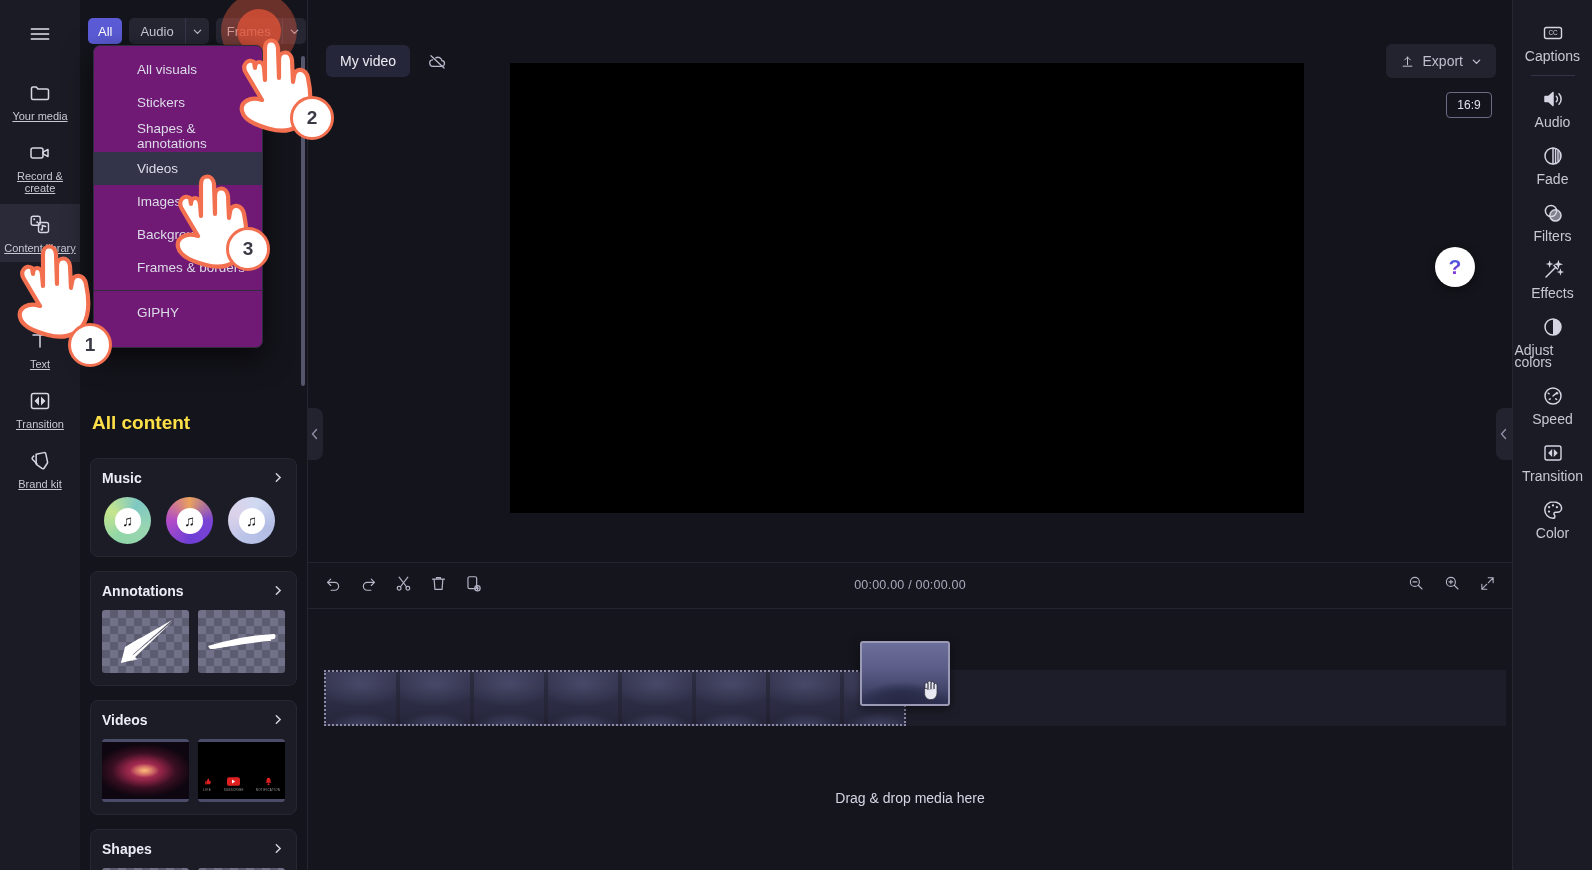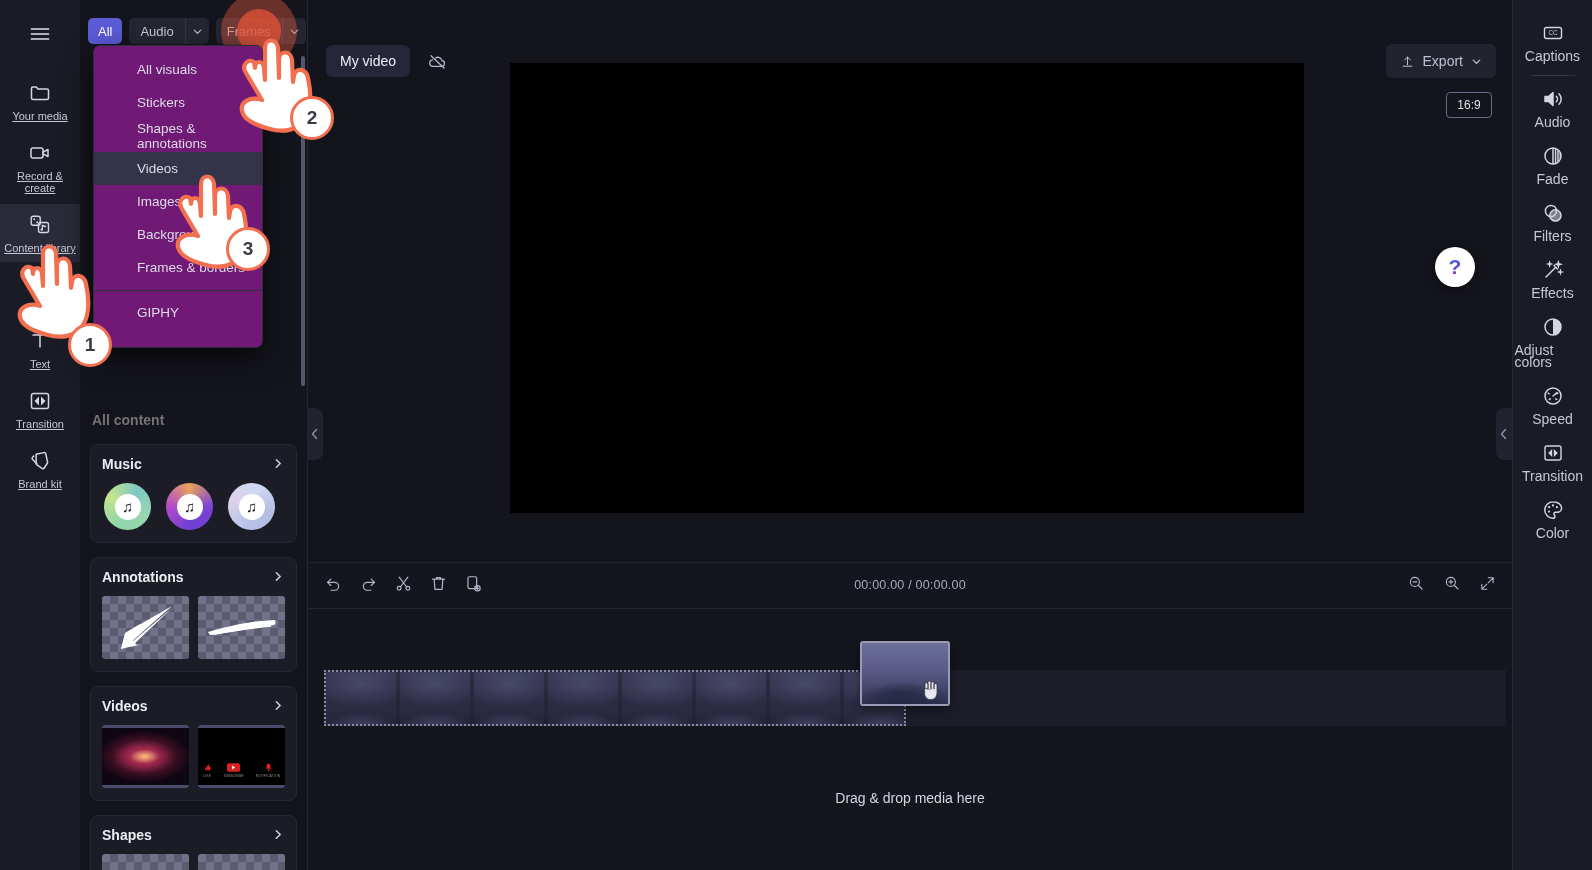--- a/index.html
+++ b/index.html
@@ -62,21 +62,21 @@
   .chip-caret {
     width: 24px; height: 26px; display: flex; align-items: center; justify-content: center;
     border-left: 1px solid #36364a; cursor: pointer;
   }
   #panel-scroll {
     position: absolute; top: 54px; left: 0; right: 0; bottom: 0;
     overflow: hidden;
     padding: 0 10px;
   }
   .panel-head {
-    font-size: 14px; font-weight: bold; color: #737373; margin: 6px 0 16px 2px;
+    font-size: 19px; font-weight: bold; color: #fde047; margin: 6px 0 24px 2px;
   }
   .sec-card {
     background: #1c1c27; border: 1px solid #272734; border-radius: 8px;
     padding: 11px 11px 12px; margin-bottom: 14px;
   }
   .sec-head {
     display: flex; align-items: center; justify-content: space-between;
     margin-bottom: 11px;
   }
   .sec-title { font-size: 14px; font-weight: bold; color: #ececf4; }

